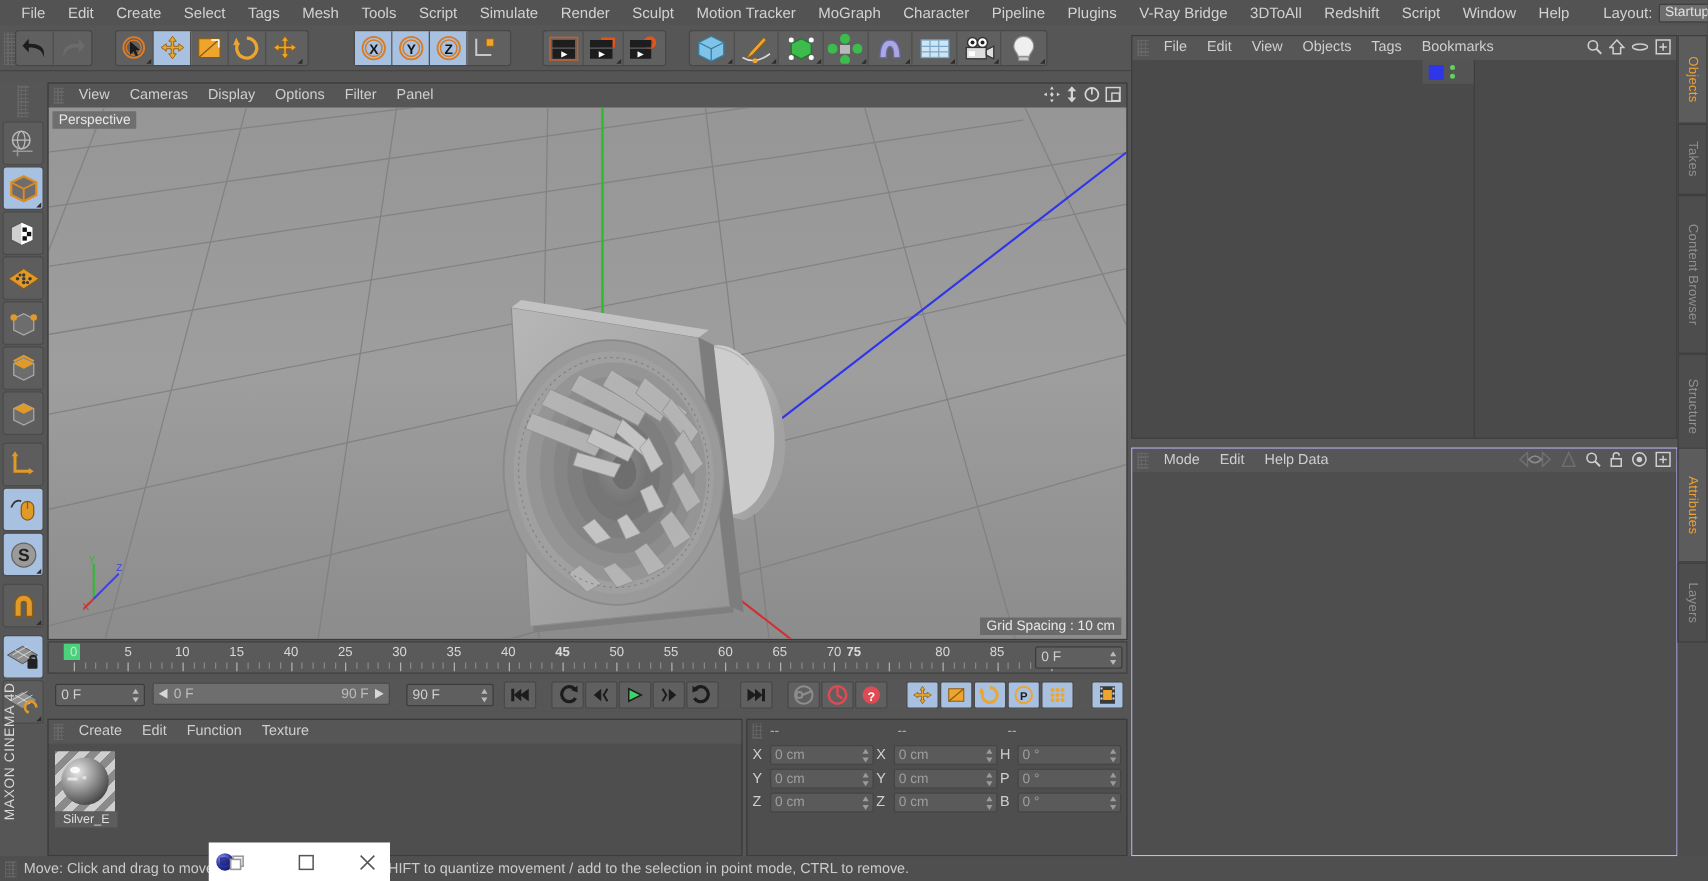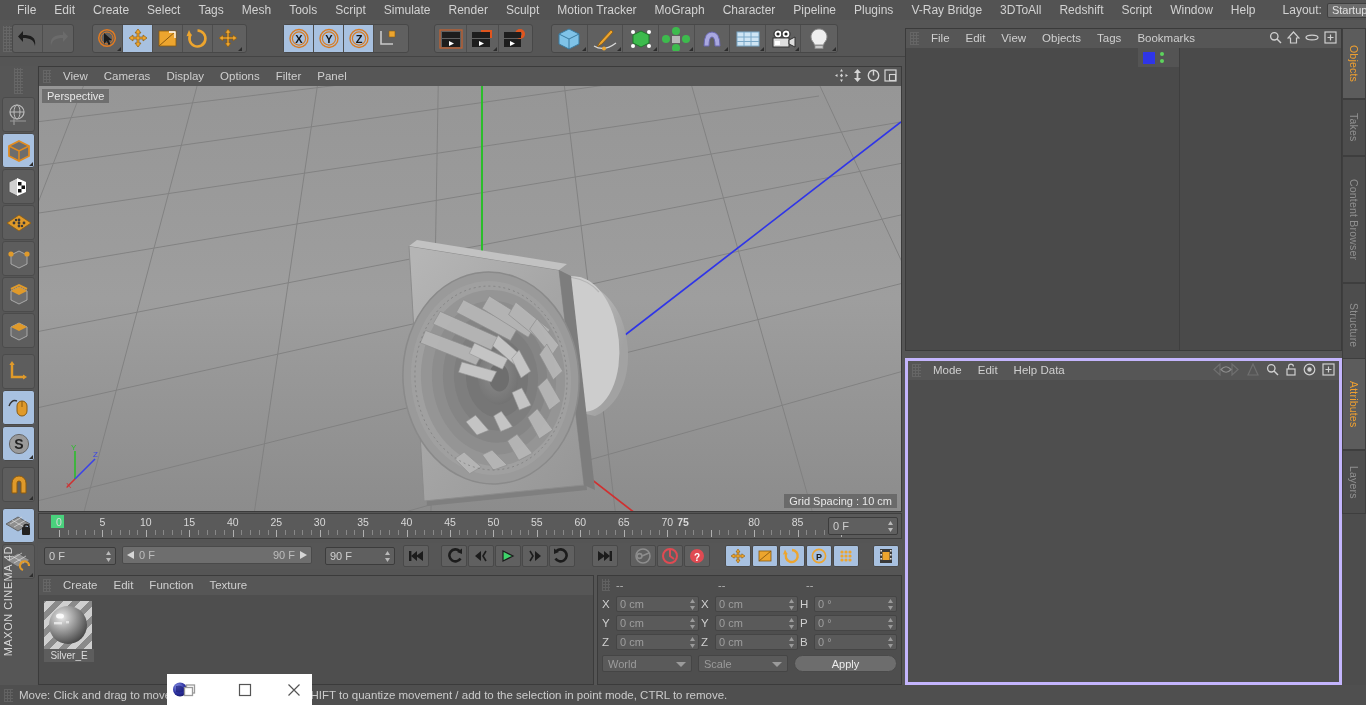--- a/index.html
+++ b/index.html
@@ -84,21 +84,21 @@
   .om-col1{position:absolute;left:0;top:0;width:232px;bottom:0;border-right:1px solid #3f3f3f;}
   .om-col2{position:absolute;left:232px;top:0;width:42px;bottom:0;border-right:1px solid #3f3f3f;}
   .om-row{height:19px;display:flex;align-items:center;gap:3px;padding-left:3px;background:#545454;}
   .om-plus{width:11px;height:11px;border:1px solid #9a9a9a;position:relative;}
   .om-plus:before{content:'';position:absolute;left:4px;top:1px;width:1px;height:7px;background:#c8c8c8;}
   .om-plus:after{content:'';position:absolute;left:1px;top:4px;width:7px;height:1px;background:#c8c8c8;}
   .om-name{font-size:11.5px;color:#d6d6d6;white-space:nowrap;}
   .dot-col{display:flex;flex-direction:column;gap:3px;}
   .gdot{width:4px;height:4px;border-radius:50%;background:#5dd45d;}
 
-  .attrs{position:absolute;left:905px;top:358px;width:437px;height:327px;background:#4a4a4a;border:3px solid #c4b5fd;}
+  .attrs{position:absolute;left:905px;top:358px;width:437px;height:327px;background:#4a4a4a;border:1px solid #c4b5fd;}
   .at-menu{height:19px;background:#565656;display:flex;align-items:center;padding-left:4px;position:relative;}
   .at-menu .mi{padding:0 8px;font-size:11.5px;color:#cfcfcf;line-height:19px;}
   .at-icons{position:absolute;right:4px;top:2px;display:flex;gap:6px;align-items:center;}
   .at-body{position:absolute;left:0;top:19px;right:0;bottom:0;background:#4e4e4e;}
 
   
   .edge{position:absolute;right:0;width:24px;background:#4d4d4d;}
   .vtab{width:24px;background:#4d4d4d;border:1px solid #3e3e3e;color:#909090;font-size:10.5px;
     display:flex;align-items:center;justify-content:center;}
   .vtab span{writing-mode:vertical-rl;white-space:nowrap;letter-spacing:.2px;}
@@ -604,21 +604,21 @@
     <div class="tl-track" id="tl-track" style="left:2px;top:1px;">
         <div class="tick-lbl" style="left: 18px;">0</div>
         <div class="tick-lbl" style="left: 61.4444px;">5</div>
         <div class="tick-lbl" style="left: 104.889px;">10</div>
         <div class="tick-lbl" style="left: 148.333px;">15</div>
         <div class="tick-lbl" style="left: 191.778px;">40</div>
         <div class="tick-lbl" style="left: 235.222px;">25</div>
         <div class="tick-lbl" style="left: 278.667px;">30</div>
         <div class="tick-lbl" style="left: 322.111px;">35</div>
         <div class="tick-lbl" style="left: 365.556px;">40</div>
-        <div class="tick-lbl" style="left: 409px;">45</div>
+        <div class="tick-lbl" style="left: 409px; font-weight: bold;">45</div>
         <div class="tick-lbl" style="left: 452.444px;">50</div>
         <div class="tick-lbl" style="left: 495.889px;">55</div>
         <div class="tick-lbl" style="left: 539.333px;">60</div>
         <div class="tick-lbl" style="left: 582.778px;">65</div>
         <div class="tick-lbl" style="left: 626.222px;">70</div>
         <div class="tick-lbl" style="left: 642px; font-weight: bold;">75</div>
         <div class="tick-lbl" style="left: 713.111px;">80</div>
         <div class="tick-lbl" style="left: 756.556px;">85</div>
         <div class="tick-lbl" style="left: 800px;">90</div>
         <div class="minor" style="left: 18px; height: 7px; background: rgb(176, 176, 176);"></div>
@@ -948,31 +948,20 @@
           <span class="co-ax">Z</span>
           <div class="co-in">0 cm<svg style="position:absolute;right:2px;top:2px" width="7" height="11" viewBox="0 0 7 11">
               <path d="M3.5 0 L6 4 L1 4 Z M3.5 11 L1 7 L6 7 Z" fill="#9a9a9a"></path>
             </svg></div>
           <span class="co-ax">B</span>
           <div class="co-in">0 °<svg style="position:absolute;right:2px;top:2px" width="7" height="11" viewBox="0 0 7 11">
               <path d="M3.5 0 L6 4 L1 4 Z M3.5 11 L1 7 L6 7 Z" fill="#9a9a9a"></path>
             </svg></div>
         </div>
       </div>
-    <div class="co-foot">
-      <div class="drop" style="width:90px;">
-        <span>World</span>
-        <i class="arw"></i>
-      </div>
-      <div class="drop" style="width:90px;">
-        <span>Scale</span>
-        <i class="arw"></i>
-      </div>
-      <div class="applybtn">Apply</div>
-    </div>
   </div>
 
   <div class="objmgr">
     <div class="om-menu">
       <div class="grip" style="height:13px;width:9px;margin-right:4px;"></div>
       <div id="om-menu-items" style="display:flex;">
           <div class="mi">File</div>
           <div class="mi">Edit</div>
           <div class="mi">View</div>
           <div class="mi">Objects</div>

